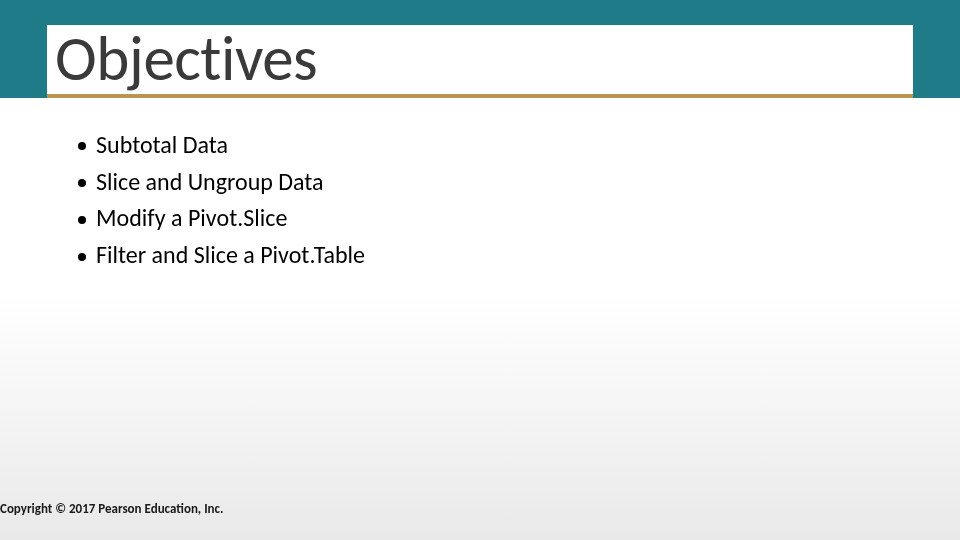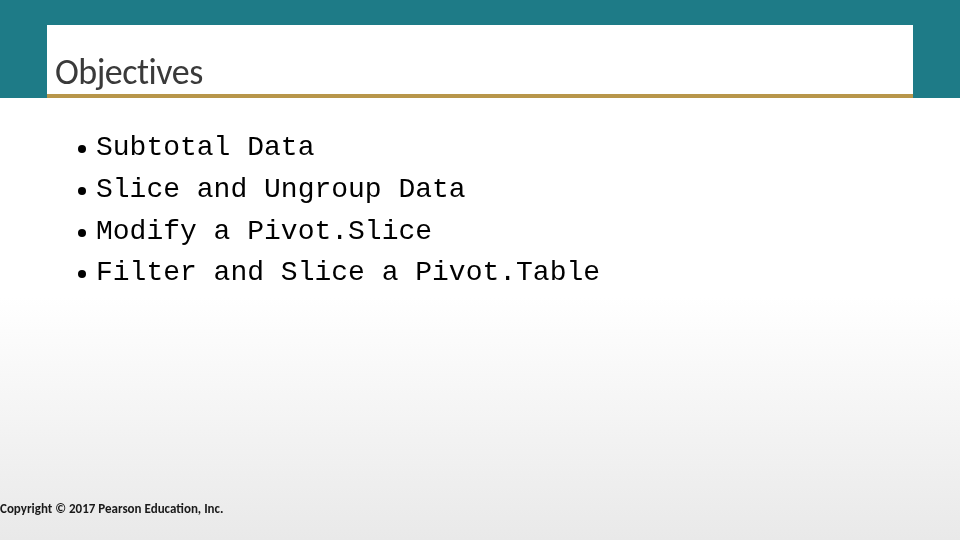--- a/index.html
+++ b/index.html
@@ -31,21 +31,21 @@
     width: 866px;
     height: 73px;
     background: #ffffff;
     border-bottom: 4px solid #b8964a;
     box-sizing: border-box;
     display: flex;
     align-items: flex-end;
     padding: 0 8px 2px 8px;
   }
   .title-text {
-    font-size: 36px;
+    font-size: 63px;
     font-weight: 400;
     color: #3a3a3a;
     line-height: 1.05;
     letter-spacing: -0.5px;
   }
   .bullets {
     position: absolute;
     left: 78px;
     top: 130px;
   }
@@ -58,24 +58,23 @@
     width: 8px;
     height: 8px;
     background: #000;
     border-radius: 50%;
     margin-right: 10px;
     flex: 0 0 auto;
     position: relative;
     top: 1px;
   }
   .bullet-text {
-    font-size: 28px;
+    font-size: 24px;
     color: #000;
     line-height: 1.28;
-    font-family: Liberation Mono, monospace;
   }
   .copyright {
     position: absolute;
     bottom: 24px;
     width: 100%;
     text-align: left;
     font-size: 13px;
     font-weight: 700;
     color: #1a1a1a;
     font-family: "Segoe UI", Calibri, Arial, sans-serif;

